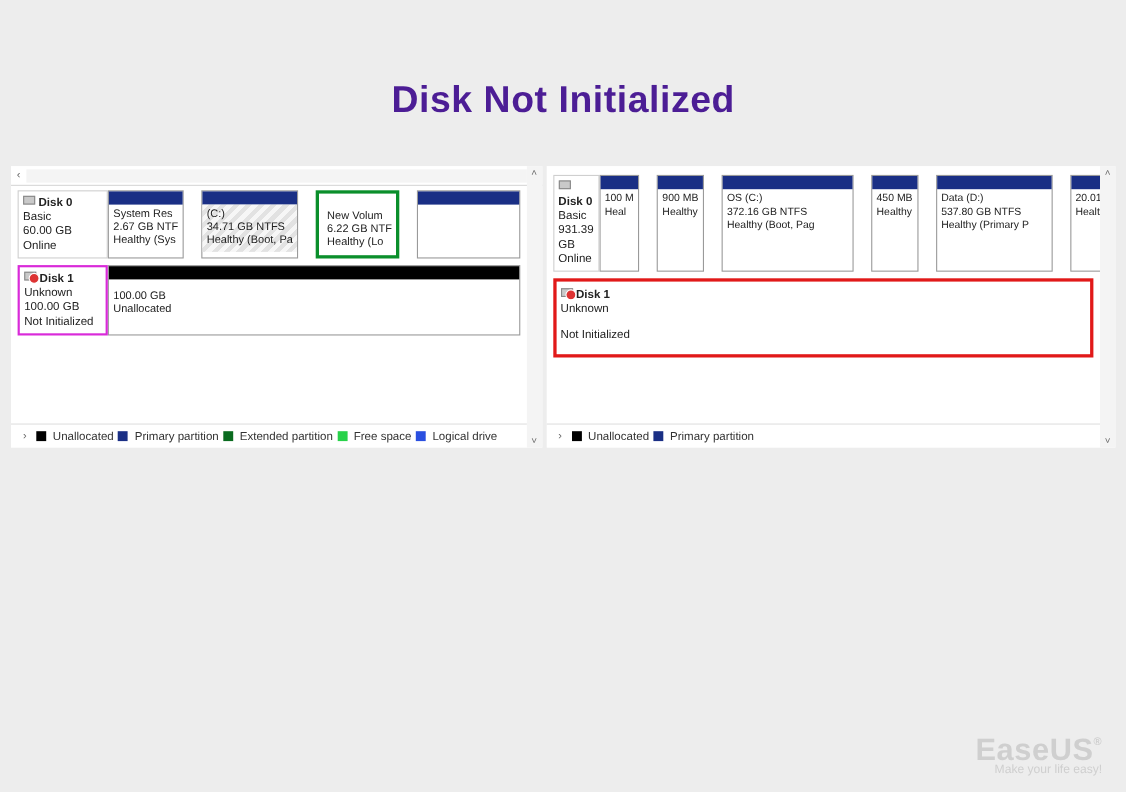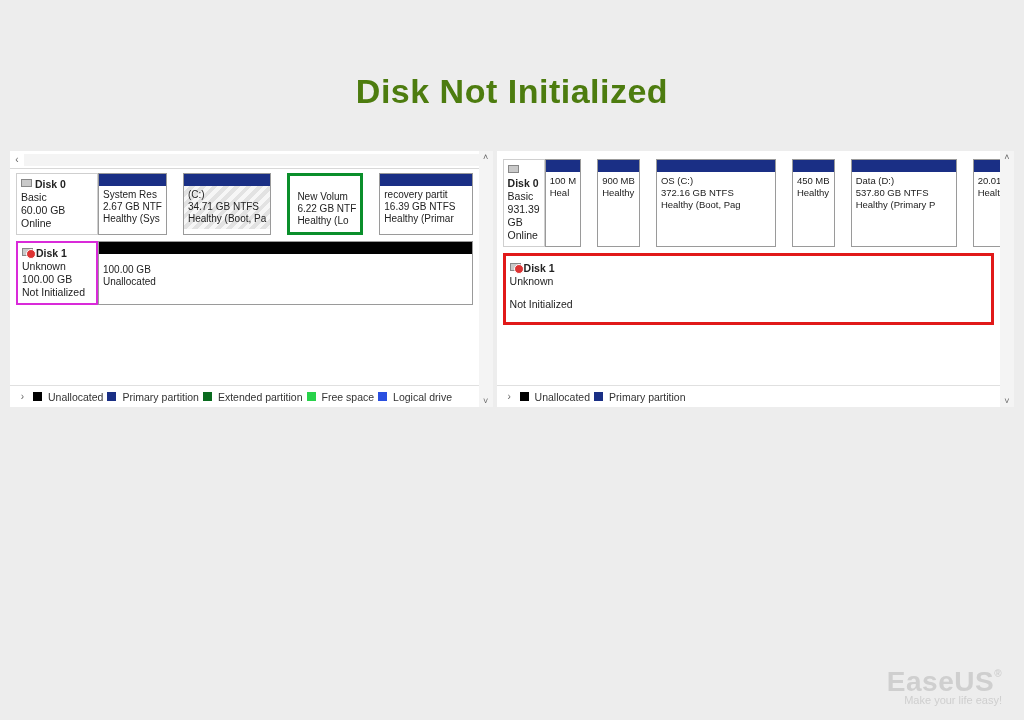--- a/index.html
+++ b/index.html
@@ -1,17 +1,17 @@
 <!DOCTYPE html>
 <html><head>
 <meta charset="utf-8">
 <style>
   * { box-sizing: border-box; margin: 0; padding: 0; font-family: "Segoe UI", Tahoma, Arial, sans-serif; }
   html, body { width: 1024px; height: 720px; background: #ededed; overflow: hidden; }
-  .page-title { text-align: center; font-size: 34px; font-weight: 700; color: #4d7c0f; padding-top: 72px; padding-bottom: 40px; letter-spacing: 0.5px; }
+  .page-title { text-align: center; font-size: 34px; font-weight: 700; color: #4c1d95; padding-top: 72px; padding-bottom: 40px; letter-spacing: 0.5px; }
   .panels { display: flex; gap: 0; padding: 0 10px; }
   .panel { background: #fff; position: relative; }
   .panel.left { width: 485px; height: 256px; }
   .panel.right { width: 520px; height: 256px; margin-left: 4px; }
   .htrack { height: 18px; display: flex; align-items: center; border-bottom: 1px solid #d8d8d8; }
   .htrack .chev { width: 14px; text-align: center; font-size: 10px; color: #666; user-select: none; }
   .htrack .bar { flex: 1; height: 12px; background: #f4f4f4; }
   .vscroll { position: absolute; right: 0; top: 0; bottom: 0; width: 14px; background: #f4f4f4; display: flex; flex-direction: column; justify-content: space-between; align-items: center; font-size: 9px; color: #666; }
   .vscroll .ar { height: 12px; line-height: 12px; }
   .body { position: absolute; left: 0; right: 14px; top: 18px; bottom: 22px; padding: 4px 6px 4px 6px; overflow: hidden; }
@@ -94,25 +94,20 @@
           <div class="part green" style="flex:0 0 76px">
             <div class="hdr"></div>
             <div class="txt">
               <div class="bold">New Volum</div>
               <div>6.22 GB NTF</div>
               <div>Healthy (Lo</div>
             </div>
           </div>
           <div class="part" style="flex:1">
             <div class="hdr"></div>
-            <div class="txt">
-              <div class="bold">recovery partit</div>
-              <div>16.39 GB NTFS</div>
-              <div>Healthy (Primar</div>
-            </div>
           </div>
         </div>
       </div>
 
       <div class="row">
         <div class="diskinfo mag">
           <div class="name"><span class="icon err"></span><span>Disk 1</span></div>
           <div>Unknown</div>
           <div>100.00 GB</div>
           <div>Not Initialized</div>

